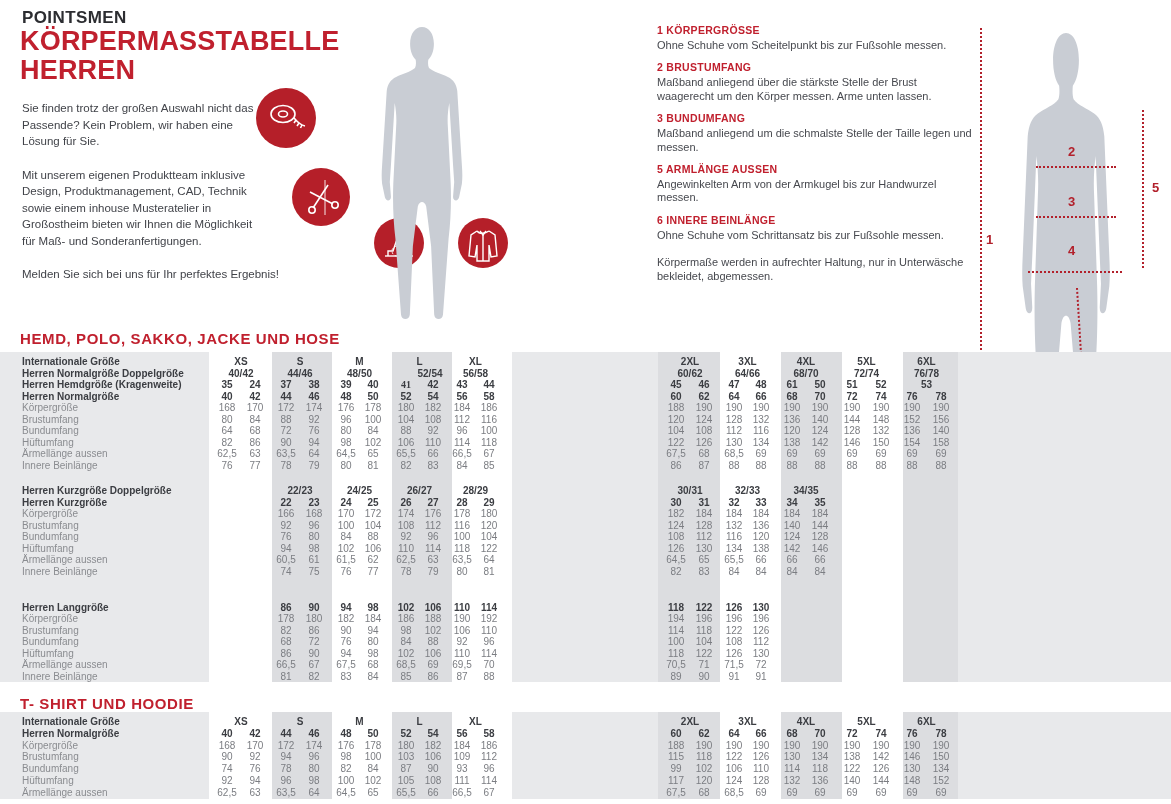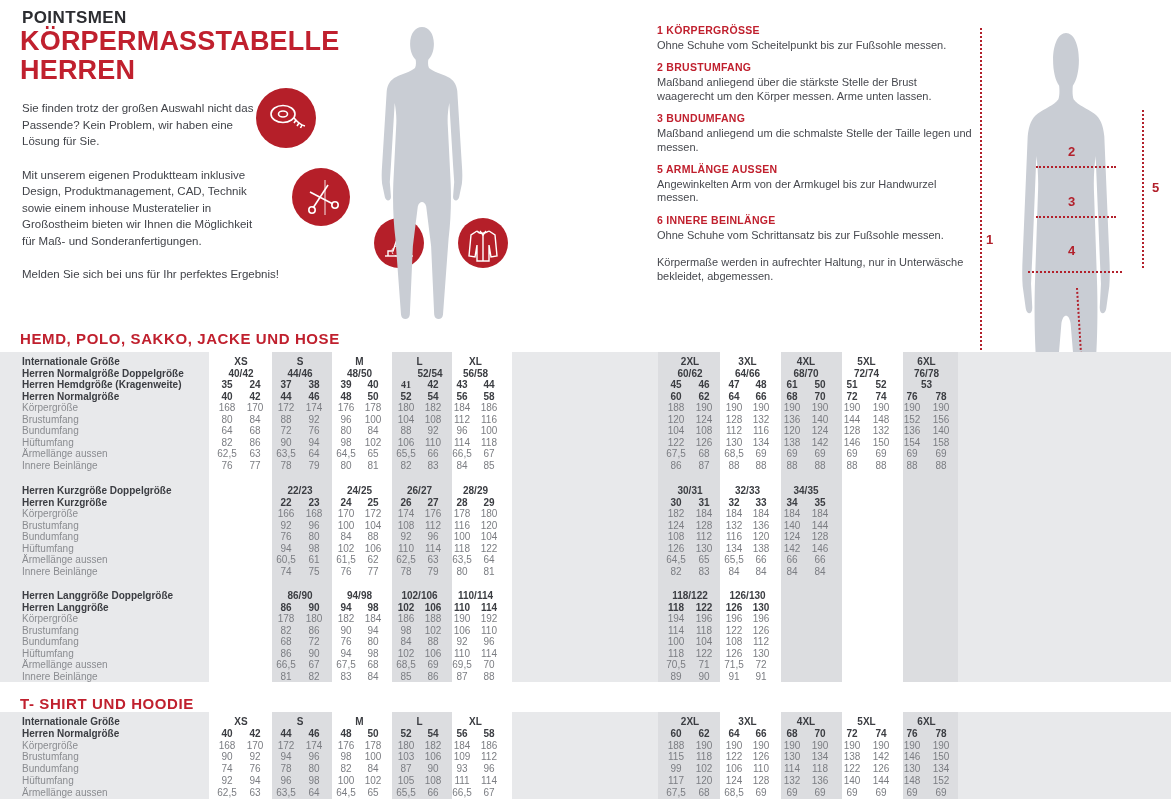--- a/index.html
+++ b/index.html
@@ -486,29 +486,20 @@
         <span class="t-cell" style="left: 433px;">79</span>
         <span class="t-cell" style="left: 462px;">80</span>
         <span class="t-cell" style="left: 489px;">81</span>
         <span class="t-cell" style="left: 676px;">82</span>
         <span class="t-cell" style="left: 704px;">83</span>
         <span class="t-cell" style="left: 734px;">84</span>
         <span class="t-cell" style="left: 761px;">84</span>
         <span class="t-cell" style="left: 792px;">84</span>
         <span class="t-cell" style="left: 820px;">84</span>
       </div>
-      <div class="t-row bold" style="top: 238px;">
-        <span class="t-label">Herren Langgröße Doppelgröße</span>
-        <span class="t-cell" style="left: 300px;">86/90</span>
-        <span class="t-cell" style="left: 359.5px;">94/98</span>
-        <span class="t-cell" style="left: 419.5px;">102/106</span>
-        <span class="t-cell" style="left: 475.5px;">110/114</span>
-        <span class="t-cell" style="left: 690px;">118/122</span>
-        <span class="t-cell" style="left: 747.5px;">126/130</span>
-      </div>
       <div class="t-row bold" style="top: 249.5px;">
         <span class="t-label">Herren Langgröße</span>
         <span class="t-cell" style="left: 286px;">86</span>
         <span class="t-cell" style="left: 314px;">90</span>
         <span class="t-cell" style="left: 346px;">94</span>
         <span class="t-cell" style="left: 373px;">98</span>
         <span class="t-cell" style="left: 406px;">102</span>
         <span class="t-cell" style="left: 433px;">106</span>
         <span class="t-cell" style="left: 462px;">110</span>
         <span class="t-cell" style="left: 489px;">114</span>

